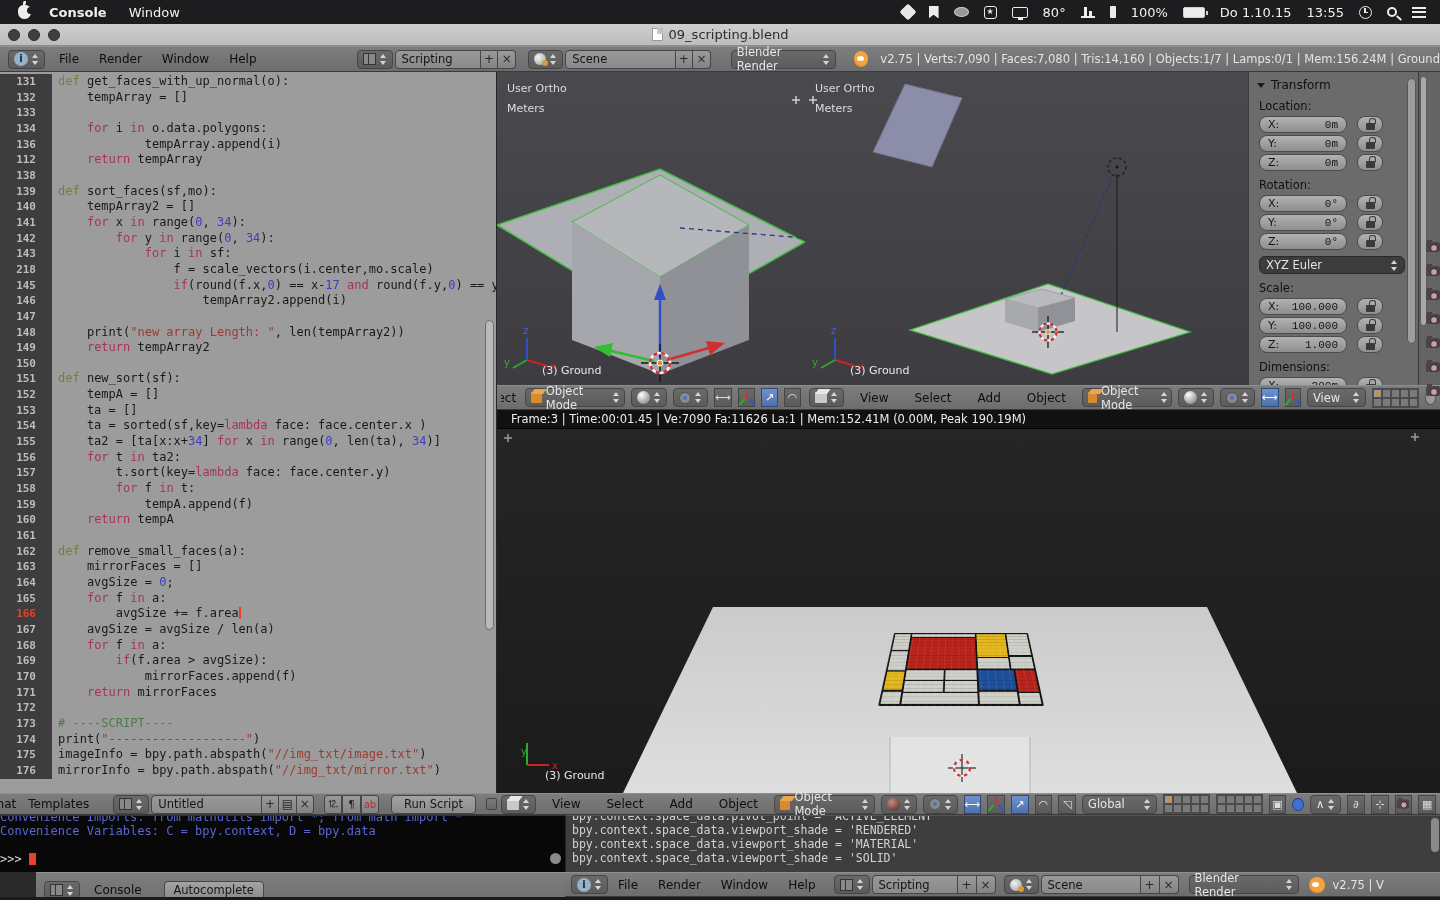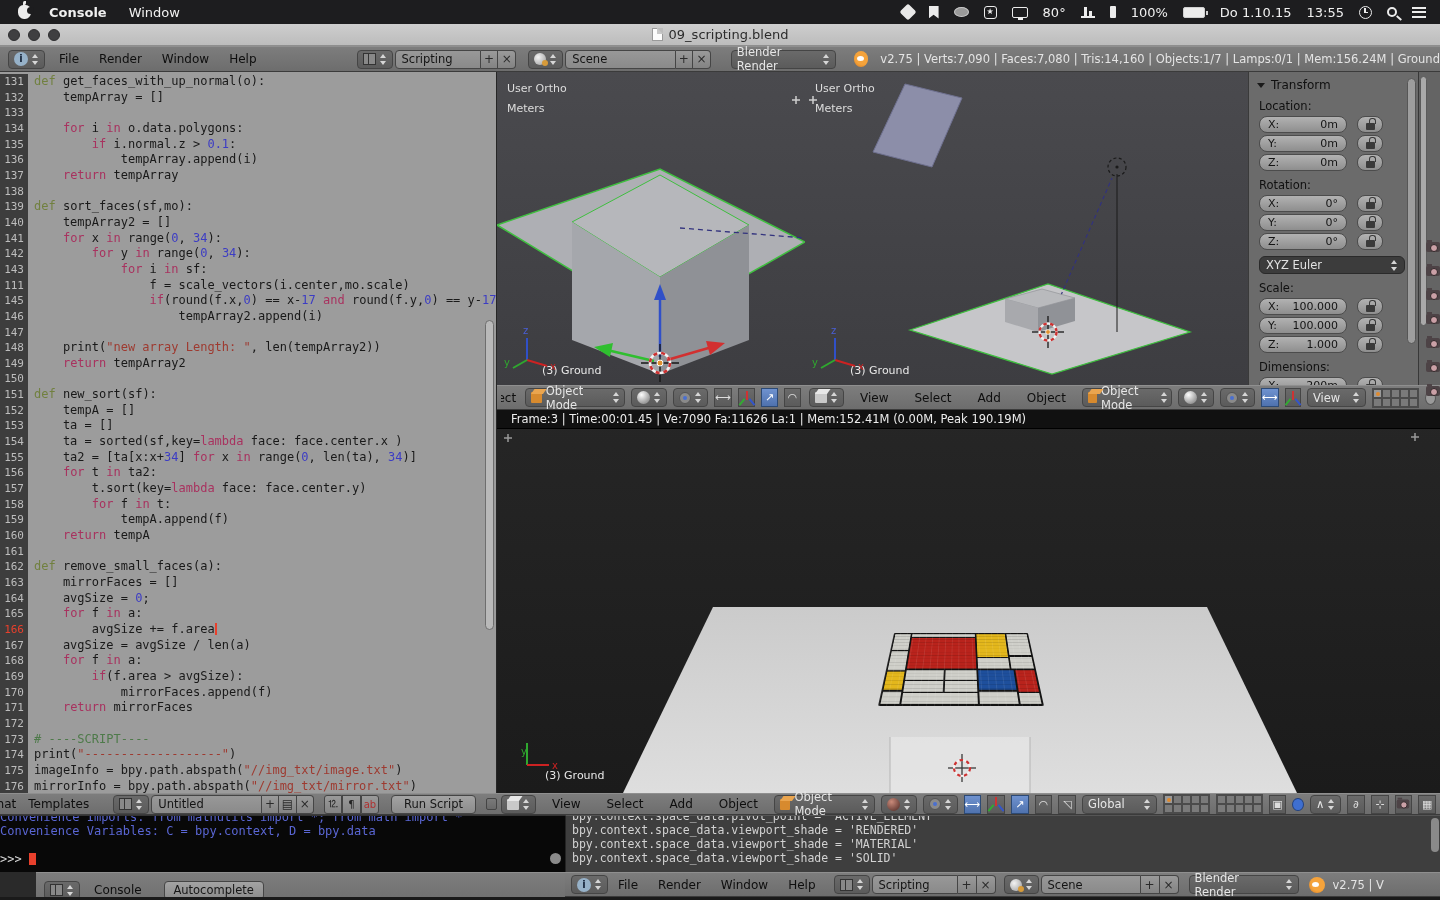--- a/index.html
+++ b/index.html
@@ -79,21 +79,21 @@
 .layers b { border:0.5px solid #4b4b4b; background:#7a7a7a; position:relative; }
 .layers b.on { background:#9a9a9a; }
 .layers b.on::after { content:""; position:absolute; left:2px; top:2px; width:4px; height:4px; border-radius:50%; background:#e08a2d; }
 .camic { width:14px; height:10px; background:#4d4346; border-radius:2px; position:relative; margin:0 auto; }
 .camic::before { content:""; position:absolute; left:4px; top:1.5px; width:6px; height:6px; border-radius:50%; background:#caa0a6; border:1px solid #2e2628; }
 .camic::after { content:""; position:absolute; left:1px; top:-2px; width:5px; height:2px; background:#4d4346; }
 
 
 #texteditor { position:absolute; left:0; top:72px; width:497px; height:721px; background:#9c9c9c; overflow:hidden; border-right:1px solid #262626; }
 .code-line { display:flex; height:15.67px; line-height:15.67px; font-family:"DejaVu Sans Mono", monospace; font-size:12px; white-space:pre; }
-.ln { width:28px; flex:none; background:#3d3d3d; color:#bdbdbd; font-size:11px; text-align:right; padding-right:4px; }
+.ln { width:52px; flex:none; background:#3d3d3d; color:#bdbdbd; font-size:11px; text-align:right; padding-right:16px;font-weight:bold; }
 .ln.cur { color:#e8402c; background:#3d3d3d; }
 .codetxt { padding-left:6px; color:#191919; }
 .t-d { color:#191919; } .t-k { color:#a8325f; } .t-n { color:#3c3cc4; } .t-str { color:#9e3a30; } .t-c { color:#4e7a4a; } .t-s { color:#71803f; }
 .cursorbar { display:inline-block; width:2px; height:12px; background:#e8402c; vertical-align:-2px; }
 #te-scroll { position:absolute; right:2px; top:248px; width:9px; height:310px; border-radius:5px; background:#b9b9b9; border:1px solid #6e6e6e; }
 
 #te-footer { position:absolute; left:0; top:793px; width:497px; height:22px; }
 .clipwrap { overflow:hidden; display:inline-block; }
 
 
@@ -106,21 +106,21 @@
 #mondrian .cell { position:absolute; }
 #mondrian::after { content:""; position:absolute; inset:0; pointer-events:none;
   background-image:repeating-linear-gradient(0deg, rgba(0,0,0,0.13) 0px, rgba(0,0,0,0.13) 1px, transparent 1px, transparent 6px),
                    repeating-linear-gradient(90deg, rgba(255,255,255,0.09) 0px, rgba(255,255,255,0.09) 1px, transparent 1px, transparent 8px); }
 
 
 #npanel { position:absolute; left:1248px; top:72px; width:170px; height:313px; background:#6b6b6b; border-left:1px solid #3a3a3a; font-size:11.5px; color:#101010; overflow:hidden; }
 .np-label { margin:7px 0 3px 10px; }
 .np-row { display:flex; align-items:center; margin:2px 0 2px 10px; gap:10px; }
 .np-field { display:flex; align-items:center; width:88px; height:17px; border-radius:8px; border:1px solid #4c4c4c; background:linear-gradient(#b2b2b2,#8e8e8e); padding:0 8px; font-size:11px; color:#141414; }
-.np-field .v { margin-left:auto; }
+.np-field .v { margin-left:auto;font-family:Liberation Mono, monospace; }
 .np-lock { width:26px; height:17px; border-radius:8px; border:1px solid #4c4c4c; background:linear-gradient(#b2b2b2,#8e8e8e); display:flex; justify-content:center; }
 .lockic { position:relative; width:9px; height:7px; background:#3a3a3a; border-radius:1px; margin-top:6px; }
 .lockic::before { content:""; position:absolute; left:3px; top:-5px; width:5px; height:5px; border:1.5px solid #3a3a3a; border-bottom:none; border-radius:3px 3px 0 0; }
 #np-euler { display:flex; align-items:center; width:146px; height:18px; margin:6px 0 0 10px; border-radius:6px; background:#3c3c3c; border:1px solid #2a2a2a; color:#e2e2e2; padding:0 6px; font-size:11.5px; }
 #np-scroll { position:absolute; right:2px; top:6px; width:9px; height:266px; border-radius:5px; background:#9e9e9e; border:1px solid #565656; }
 #np-title { display:flex; align-items:center; gap:6px; margin:6px 0 0 8px; font-size:12px; }
 .tri-down { width:0; height:0; border-left:4px solid transparent; border-right:4px solid transparent; border-top:5px solid #1a1a1a; }
 
 
 #propstrip { position:absolute; left:1418px; top:72px; width:22px; height:313px; background:#646464; border-left:1px solid #383838; }
@@ -209,30 +209,29 @@
     <span class="blogo" style="margin-left:18px;"></span>
     <span class="stats">v2.75 | Verts:7,090 | Faces:7,080 | Tris:14,160 | Objects:1/7 | Lamps:0/1 | Mem:156.24M | Ground</span>
   </div>
 
   <div id="texteditor">
     <div style="padding-top:2px;">
         <div class="code-line"><span class="ln">131</span><span class="codetxt"><span class="t-s">def</span><span class="t-d"> get_faces_with_up_normal(o):</span></span></div>
         <div class="code-line"><span class="ln">132</span><span class="codetxt"><span class="t-d">    tempArray = []</span></span></div>
         <div class="code-line"><span class="ln">133</span><span class="codetxt"></span></div>
         <div class="code-line"><span class="ln">134</span><span class="codetxt"><span class="t-d">    </span><span class="t-k">for</span><span class="t-d"> i </span><span class="t-k">in</span><span class="t-d"> o.data.polygons:</span></span></div>
-        <div class="code-line"><span class="ln">135</span><span class="codetxt"><span class="t-d">        </span><span class="t-k">if</span><span class="t-d"> i.normal.z &gt; </span><span class="t-n">0.1</span><span class="t-d">:</span></span></div>
         <div class="code-line"><span class="ln">136</span><span class="codetxt"><span class="t-d">            tempArray.append(i)</span></span></div>
-        <div class="code-line"><span class="ln">137</span><span class="codetxt"><span class="t-d">    </span><span class="t-k">return</span><span class="t-d"> tempArray</span></span></div>
+        <div class="code-line"><span class="ln">112</span><span class="codetxt"><span class="t-d">    </span><span class="t-k">return</span><span class="t-d"> tempArray</span></span></div>
         <div class="code-line"><span class="ln">138</span><span class="codetxt"></span></div>
         <div class="code-line"><span class="ln">139</span><span class="codetxt"><span class="t-s">def</span><span class="t-d"> sort_faces(sf,mo):</span></span></div>
         <div class="code-line"><span class="ln">140</span><span class="codetxt"><span class="t-d">    tempArray2 = []</span></span></div>
         <div class="code-line"><span class="ln">141</span><span class="codetxt"><span class="t-d">    </span><span class="t-k">for</span><span class="t-d"> x </span><span class="t-k">in</span><span class="t-d"> range(</span><span class="t-n">0</span><span class="t-d">, </span><span class="t-n">34</span><span class="t-d">):</span></span></div>
         <div class="code-line"><span class="ln">142</span><span class="codetxt"><span class="t-d">        </span><span class="t-k">for</span><span class="t-d"> y </span><span class="t-k">in</span><span class="t-d"> range(</span><span class="t-n">0</span><span class="t-d">, </span><span class="t-n">34</span><span class="t-d">):</span></span></div>
         <div class="code-line"><span class="ln">143</span><span class="codetxt"><span class="t-d">            </span><span class="t-k">for</span><span class="t-d"> i </span><span class="t-k">in</span><span class="t-d"> sf:</span></span></div>
-        <div class="code-line"><span class="ln">111</span><span class="codetxt"><span class="t-d">                f = scale_vectors(i.center,mo.scale)</span></span></div>
+        <div class="code-line"><span class="ln">218</span><span class="codetxt"><span class="t-d">                f = scale_vectors(i.center,mo.scale)</span></span></div>
         <div class="code-line"><span class="ln">145</span><span class="codetxt"><span class="t-d">                </span><span class="t-k">if</span><span class="t-d">(round(f.x,</span><span class="t-n">0</span><span class="t-d">) == x-</span><span class="t-n">17</span><span class="t-d"> </span><span class="t-k">and</span><span class="t-d"> round(f.y,</span><span class="t-n">0</span><span class="t-d">) == y-</span><span class="t-n">17</span><span class="t-d">)</span></span></div>
         <div class="code-line"><span class="ln">146</span><span class="codetxt"><span class="t-d">                    tempArray2.append(i)</span></span></div>
         <div class="code-line"><span class="ln">147</span><span class="codetxt"></span></div>
         <div class="code-line"><span class="ln">148</span><span class="codetxt"><span class="t-d">    print(</span><span class="t-str">"new array Length: "</span><span class="t-d">, len(tempArray2))</span></span></div>
         <div class="code-line"><span class="ln">149</span><span class="codetxt"><span class="t-d">    </span><span class="t-k">return</span><span class="t-d"> tempArray2</span></span></div>
         <div class="code-line"><span class="ln">150</span><span class="codetxt"></span></div>
         <div class="code-line"><span class="ln">151</span><span class="codetxt"><span class="t-s">def</span><span class="t-d"> new_sort(sf):</span></span></div>
         <div class="code-line"><span class="ln">152</span><span class="codetxt"><span class="t-d">    tempA = []</span></span></div>
         <div class="code-line"><span class="ln">153</span><span class="codetxt"><span class="t-d">    ta = []</span></span></div>
         <div class="code-line"><span class="ln">154</span><span class="codetxt"><span class="t-d">    ta = sorted(sf,key=</span><span class="t-k">lambda</span><span class="t-d"> face: face.center.x )</span></span></div>

